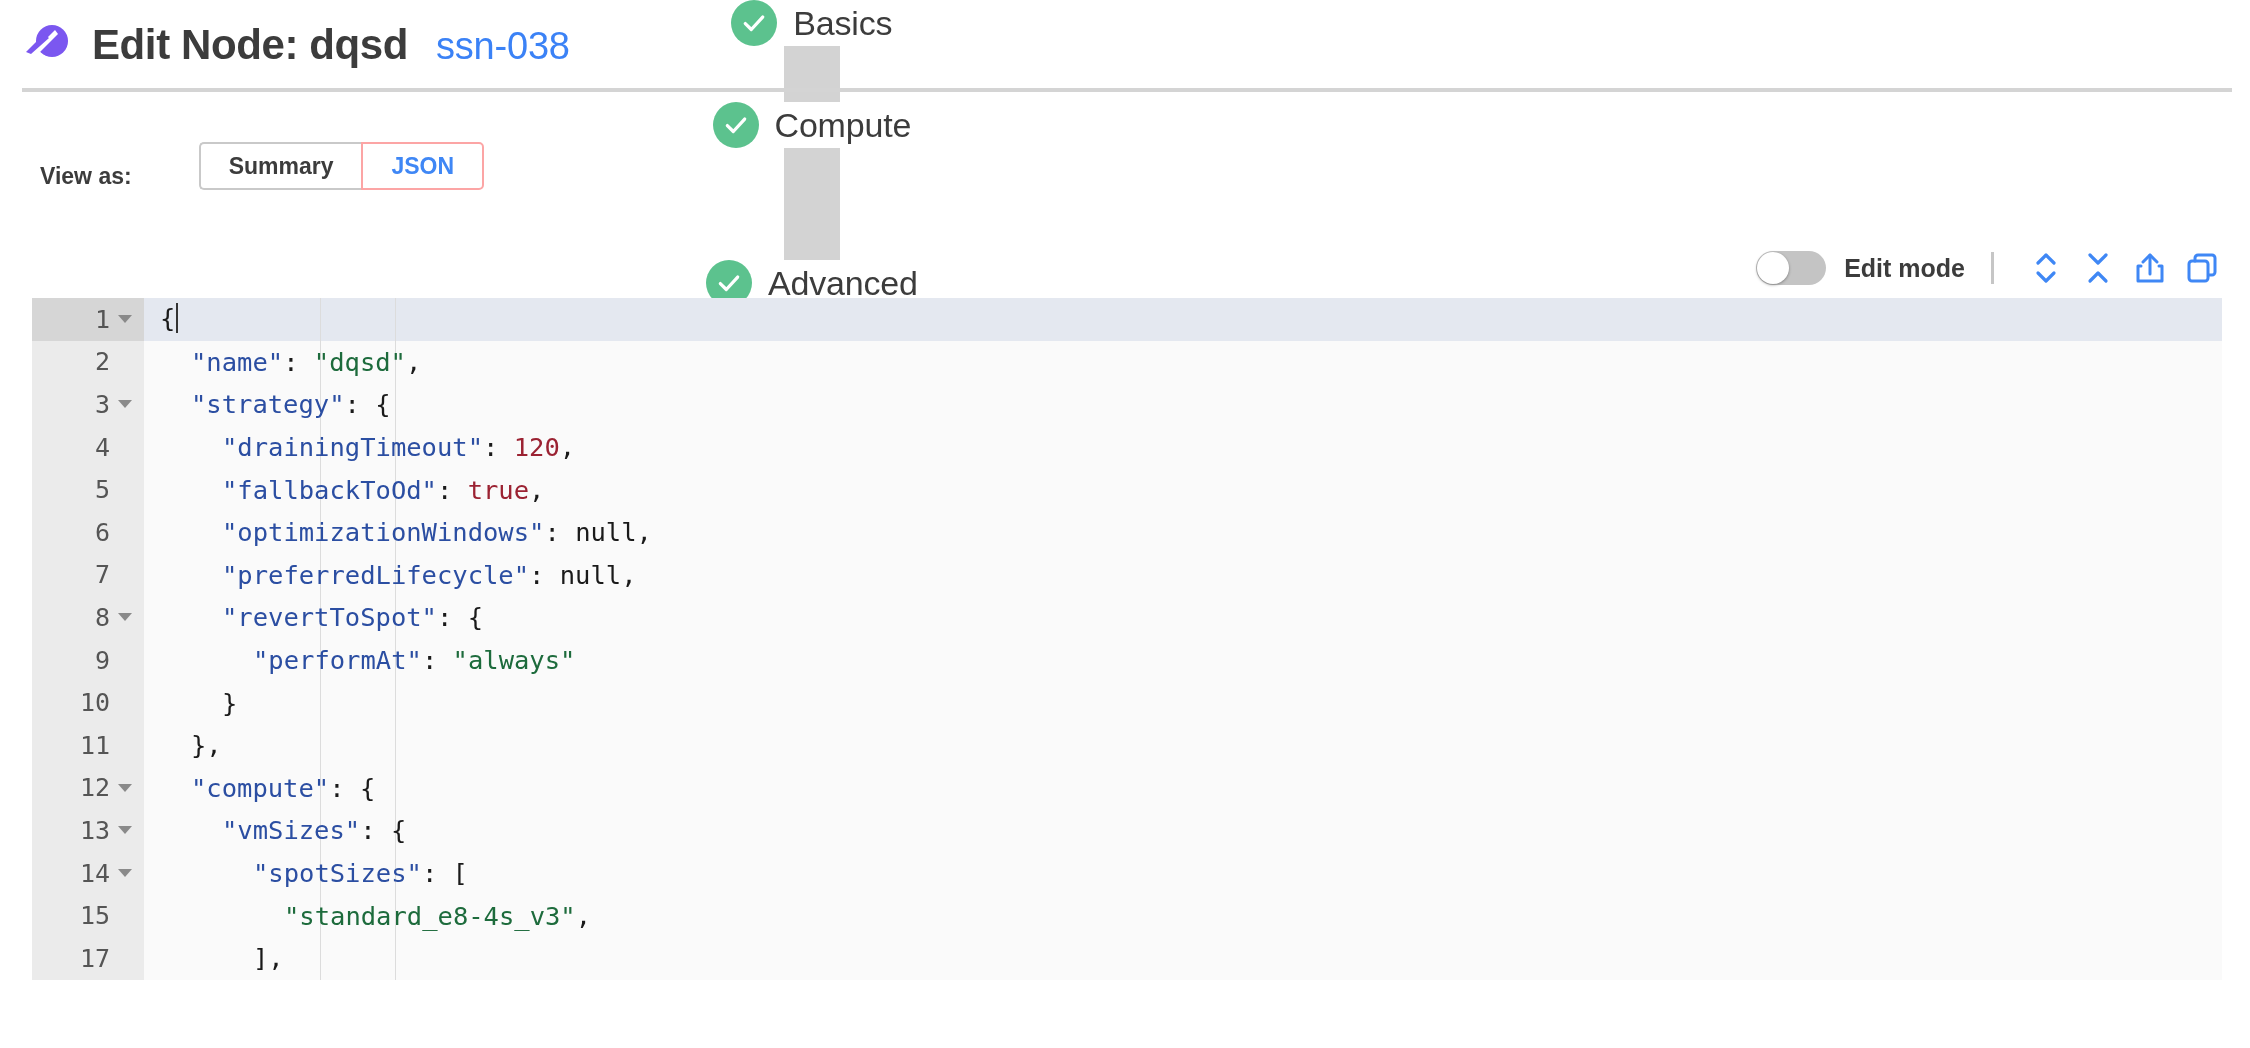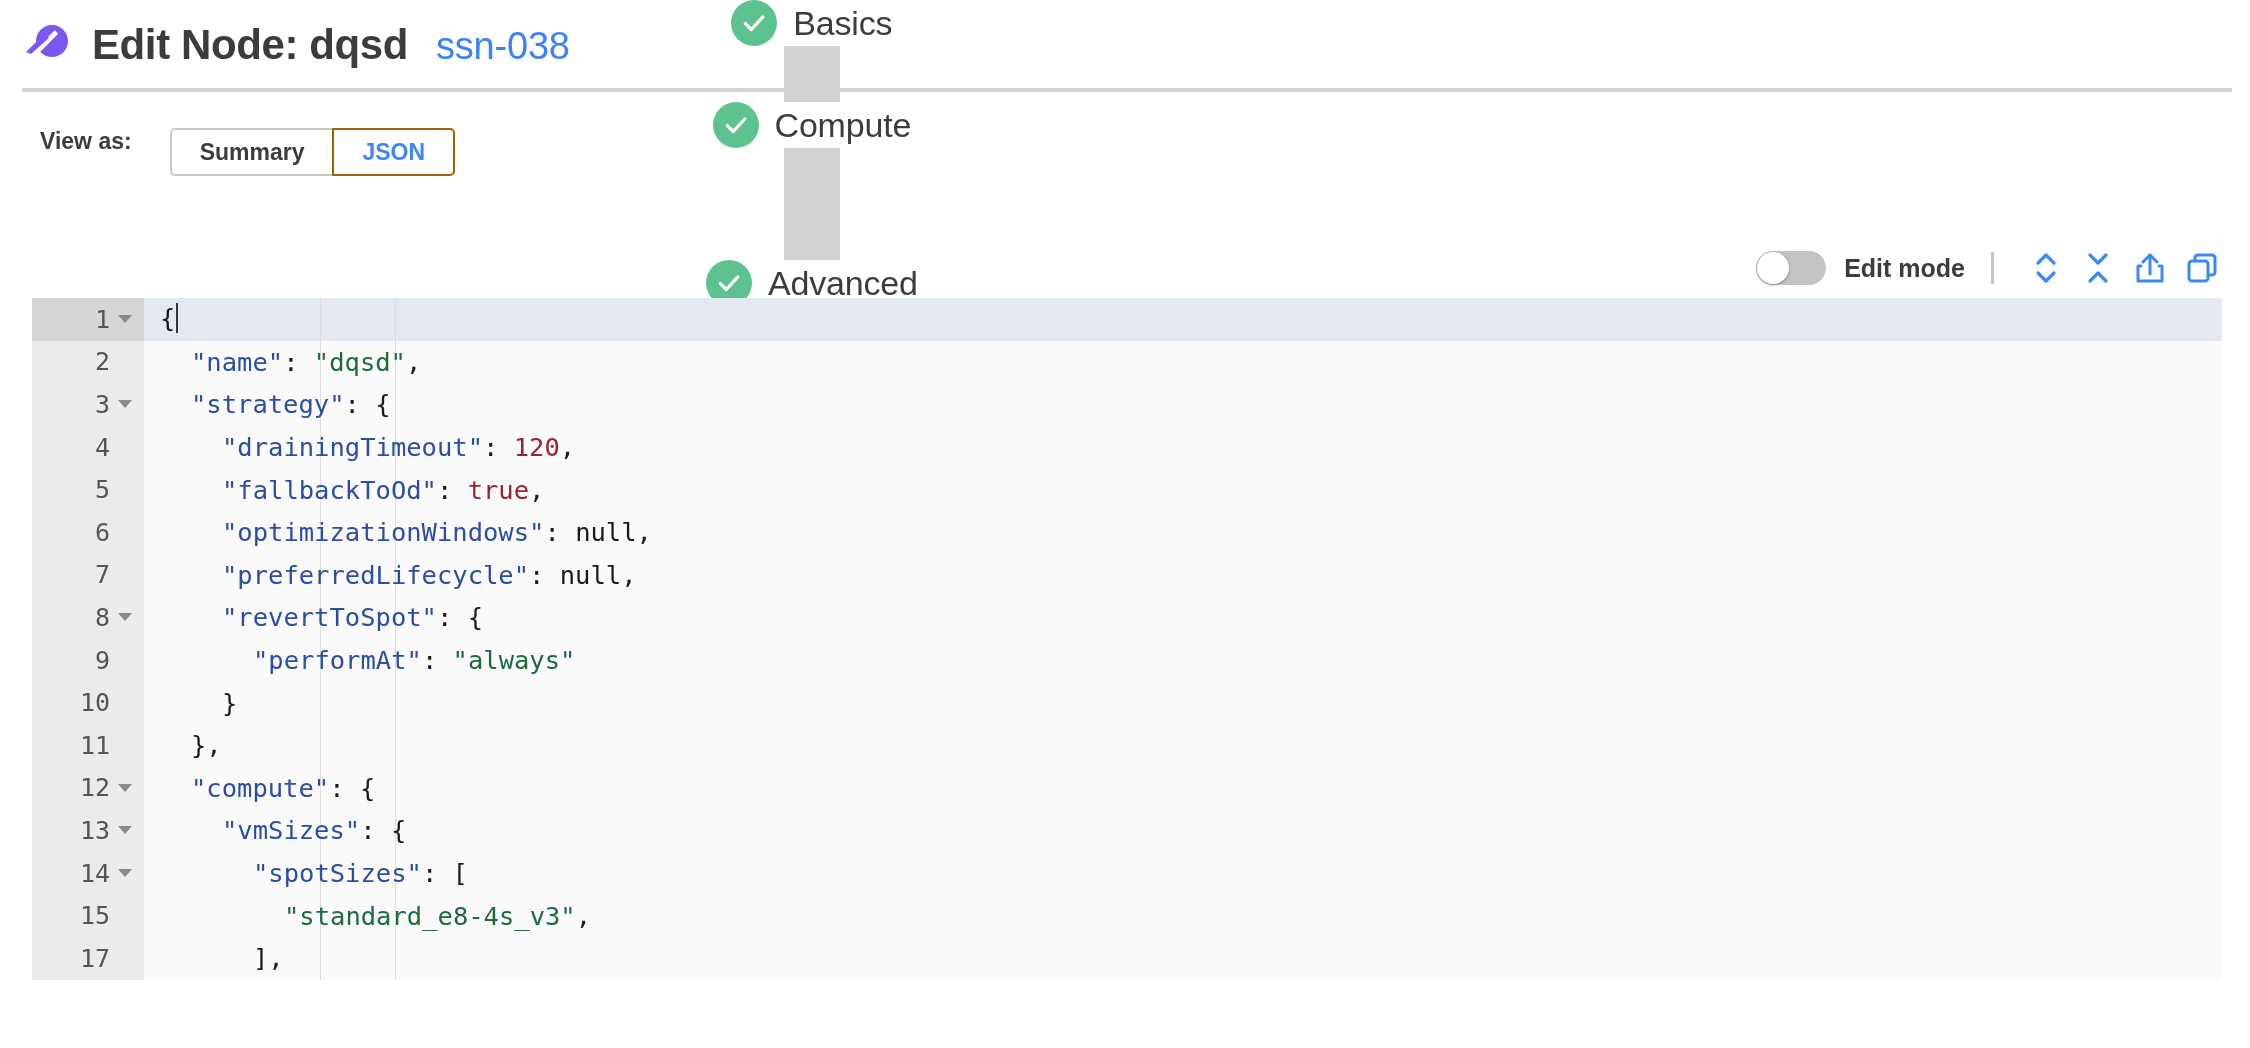--- a/index.html
+++ b/index.html
@@ -27,29 +27,29 @@
   .step-circle.active { background:#4a8ef0; }
   .step-circle svg { width:26px; height:26px; display:block; }
   .step-num { color:#ffffff; font-size:26px; font-weight:400; line-height:1; }
   .step-label { font-size:34px; margin-left:16px; color:#3c3c3c; font-weight:400; letter-spacing:-0.2px; }
   .step-label.active { color:#4a8ef0; font-weight:bold; }
   .step-line { width:56px; height:2px; background:#d3d3d3; margin:0 22px; flex:0 0 56px; }
 
   .header-divider { position:absolute; left:22px; top:88px; width:2210px; height:4px; background:#d4d4d4; }
 
   
-  .viewas-row { display:flex; align-items:flex-start; height:62px; margin-top:38px; padding-left:40px; }
+  .viewas-row { display:flex; align-items:flex-end; height:62px; margin-top:38px; padding-left:40px;gap:29px; }
   .viewas-label { font-size:23px; font-weight:bold; color:#3c3c3c; margin-right:38px; }
   .segmented { display:flex; height:48px; }
   .seg-btn { display:flex; align-items:center; justify-content:center;
              font-size:23px; font-weight:bold; background:#ffffff; cursor:pointer;
              padding:0 28px; }
   .seg-btn.inactive { border:2px solid #c9c9c9; border-right:none; color:#3c3c3c;
                       border-radius:5px 0 0 5px; }
-  .seg-btn.active { border:2px solid #a16207; color:#3f87f5; border-radius:0 5px 5px 0; }
+  .seg-btn.active { border:2px solid #fca5a5; color:#3f87f5; border-radius:0 5px 5px 0; }
 
   
   .editor-toolbar { display:flex; align-items:center; justify-content:flex-end;
                     padding-right:22px; height:60px; margin-top:48px; gap:0; }
   .toggle { width:70px; height:34px; border-radius:17px; background:#c4c4c4;
             position:relative; flex:0 0 70px; cursor:pointer; }
   .toggle .knob { position:absolute; left:1px; top:1px; width:32px; height:32px;
                   border-radius:50%; background:#ffffff; box-shadow:0 1px 3px rgba(0,0,0,.35); }
   .toggle-label { font-size:25px; font-weight:bold; color:#3c3c3c; margin-left:18px; }
   .tb-divider { width:3px; height:32px; background:#c6c6c6; margin:0 26px; }

